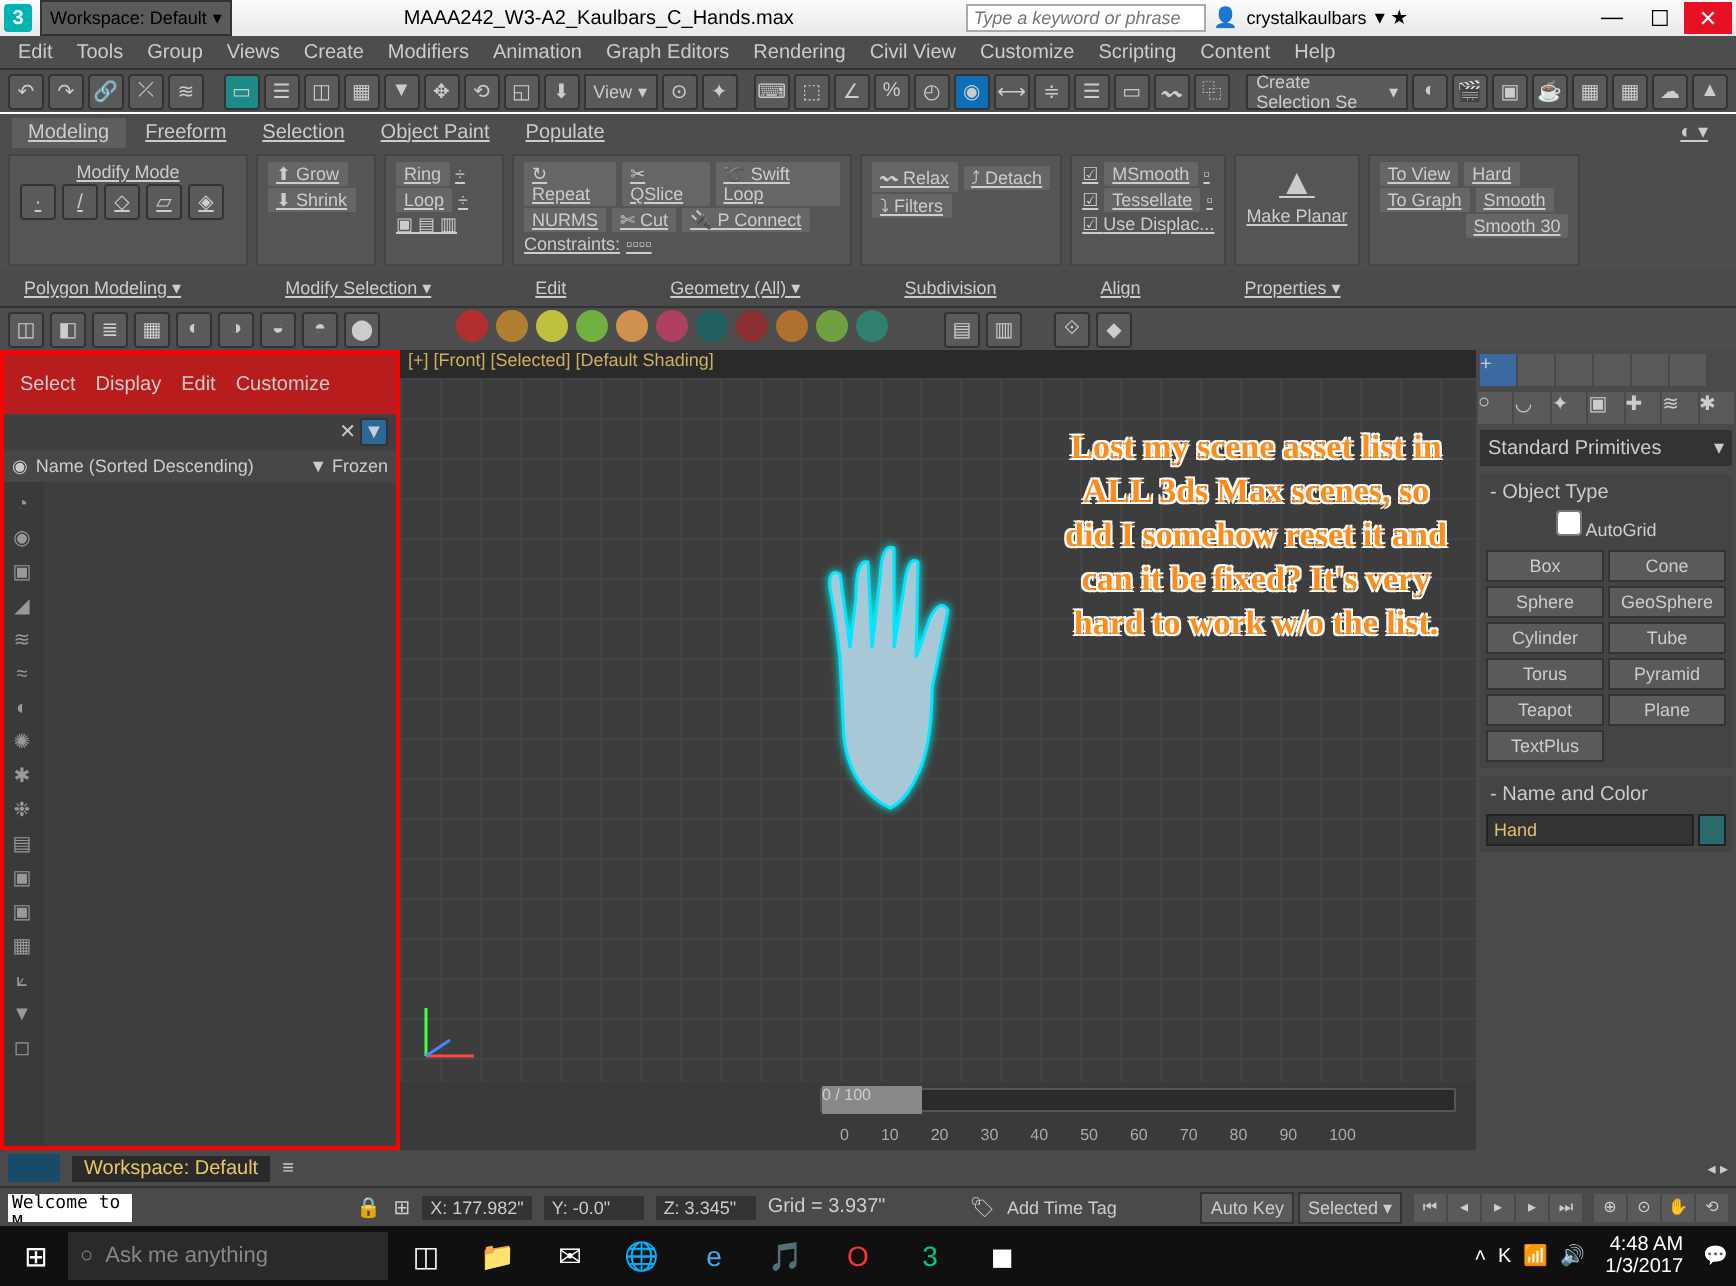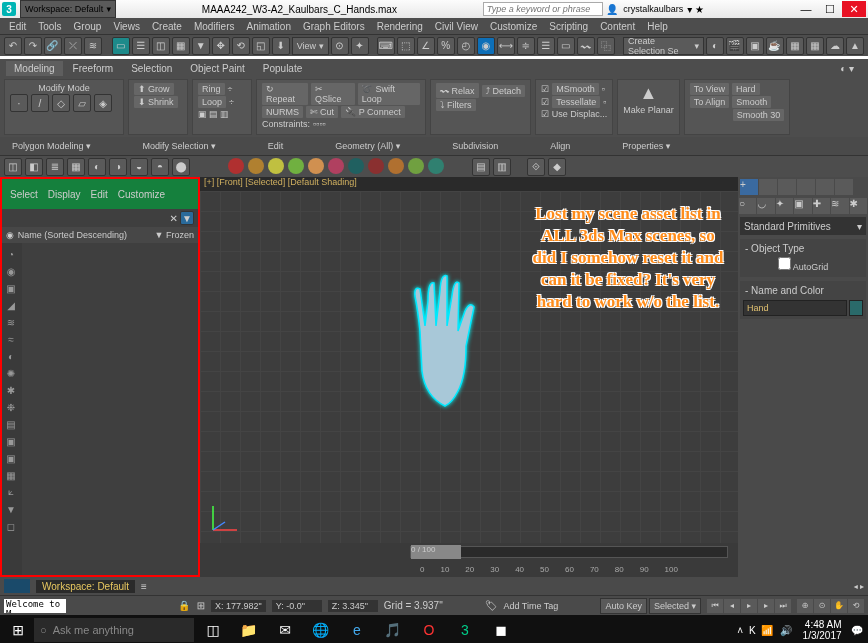--- a/index.html
+++ b/index.html
@@ -10,48 +10,48 @@
   .titlebar .search { width: 120px; height: 14px; border: 1px solid #aaa; background: #fff; font-size: 9px; padding: 0 3px; font-style: italic; color: #888; }
   .titlebar .tbtn { width: 24px; height: 16px; display: flex; align-items: center; justify-content: center; font-size: 11px; cursor: pointer; }
   .titlebar .close { background: #e81123; color: #fff; }
   .menubar { height: 16px; background: #4d4d4d; display: flex; align-items: center; padding: 0 4px; gap: 2px; }
   .menubar span { padding: 1px 5px; font-size: 10px; cursor: pointer; }
   .toolbar-row { height: 22px; background: #4d4d4d; border-top: 1px solid #333; display: flex; align-items: center; padding: 0 4px; gap: 2px; }
   .tbicon { width: 18px; height: 18px; background: #5a5a5a; border: 1px solid #333; border-radius: 2px; display: flex; align-items: center; justify-content: center; font-size: 10px; color: #ccc; cursor: pointer; flex: none; }
   .tbicon.blue { background: #0d6fb8; }
   .tbicon.teal { background: #1d8a8a; }
   .tbdd { height: 18px; background: #5a5a5a; border: 1px solid #333; padding: 0 4px; font-size: 9px; display: flex; align-items: center; gap: 3px; cursor: pointer; }
-  .ribbon { background: #4d4d4d; border-top: 3px solid #ffffff; }
+  .ribbon { background: #4d4d4d; border-top: 1px solid #ffffff; text-decoration: underline; }
   .ribbon-tabs { height: 18px; display: flex; align-items: center; padding: 0 6px; gap: 2px; }
   .ribbon-tabs span { padding: 2px 8px; font-size: 10px; cursor: pointer; }
   .ribbon-tabs span.active { background: #5e5e5e; }
   .ribbon-body { height: 60px; display: flex; align-items: stretch; padding: 2px 4px; gap: 4px; }
   .rpanel { background: #555; border: 1px solid #444; padding: 3px 5px; display: flex; flex-direction: column; gap: 1px; font-size: 9px; min-width: 60px; }
   .rpanel .row { display: flex; gap: 3px; align-items: center; }
   .rpanel .btn { background: #666; padding: 1px 4px; border-radius: 1px; cursor: pointer; }
   .rpanel .lbl { text-align: center; font-size: 9px; }
   .ribbon-footer { height: 18px; display: flex; align-items: center; padding: 0 6px; gap: 40px; font-size: 9px; background: #4a4a4a; }
   .ribbon-footer span { cursor: pointer; padding: 1px 6px; }
   .quick-row { height: 22px; background: #4d4d4d; border-top: 1px solid #333; display: flex; align-items: center; padding: 0 4px; gap: 3px; }
   .qicon { width: 16px; height: 16px; border-radius: 8px; display: inline-block; }
   .main { display: flex; height: 400px; }
   .scene-panel { width: 200px; background: #3f3f3f; border: 2px solid #ff0000; display: flex; flex-direction: column; }
-  .scene-menu { height: 18px; display: flex; gap: 2px; align-items: center; padding: 15px 4px; background: #15803d; }
+  .scene-menu { height: 18px; display: flex; gap: 2px; align-items: center; padding: 15px 4px; background: #b91c1c; }
   .scene-menu span { font-size: 10px; padding: 1px 4px; cursor: pointer; }
   .scene-search { height: 18px; display: flex; align-items: center; justify-content: flex-end; padding: 0 4px; gap: 2px; }
   .scene-header { height: 16px; display: flex; align-items: center; padding: 0 4px; gap: 4px; background: #474747; font-size: 9px; }
   .scene-body { flex: 1; display: flex; }
   .scene-icons { width: 20px; background: #3a3a3a; display: flex; flex-direction: column; gap: 3px; padding: 4px 2px; }
   .sic { width: 14px; height: 14px; display: flex; align-items: center; justify-content: center; font-size: 10px; color: #999; cursor: pointer; }
   .scene-list { flex: 1; background: #3f3f3f; }
   .viewport-wrap { flex: 1; display: flex; flex-direction: column; background: #2a2a2a; }
   .vlabel { height: 14px; font-size: 9px; color: #d0b060; padding: 0 4px; background: #2a2a2a; }
   .viewport { flex: 1; position: relative; background-image: linear-gradient(#444 1px, transparent 1px), linear-gradient(90deg, #444 1px, transparent 1px); background-size: 20px 20px; background-color: #3d3d3d; }
   .hand { position: absolute; left: 200px; top: 70px; filter: drop-shadow(0 0 2px #00ffff); }
-  .overlay-text { position: absolute; right: 10px; top: 12px; width: 200px; color: #ff8c1a; font-weight: bold; font-size: 17px; text-align: center; text-shadow: -1px -1px 0 #fff, 1px -1px 0 #fff, -1px 1px 0 #fff, 1px 1px 0 #fff; font-family: Georgia, serif; line-height: 1.3; }
+  .overlay-text { position: absolute; right: 10px; top: 24px; width: 200px; color: #ff8c1a; font-weight: bold; font-size: 17px; text-align: center; text-shadow: -1px -1px 0 #fff, 1px -1px 0 #fff, -1px 1px 0 #fff, 1px 1px 0 #fff; font-family: Georgia, serif; line-height: 1.3; }
   .axis { position: absolute; left: 5px; bottom: 5px; width: 40px; height: 40px; }
   .right-panel { width: 130px; background: #4a4a4a; display: flex; flex-direction: column; }
   .rp-tabs { height: 20px; display: flex; gap: 1px; padding: 2px; }
   .rp-tab { width: 18px; height: 16px; background: #5a5a5a; cursor: pointer; }
   .rp-tabs2 { height: 18px; display: flex; gap: 1px; padding: 1px; }
   .rp-dd { height: 18px; background: #333; margin: 2px; padding: 2px 4px; font-size: 10px; display: flex; justify-content: space-between; align-items: center; }
   .rp-section { background: #444; margin: 2px; padding: 3px; }
   .rp-section-h { font-size: 10px; padding: 1px 2px; }
   .rp-btn { background: #5a5a5a; padding: 2px 4px; font-size: 9px; text-align: center; cursor: pointer; border: 1px solid #333; }
   .rp-grid { display: grid; grid-template-columns: 1fr 1fr; gap: 2px; margin-top: 3px; }
@@ -219,21 +219,21 @@
     <div class="rpanel" style="align-items:center">
       <div style="font-size:18px">▲</div>
       <div>Make Planar</div>
     </div>
     <div class="rpanel">
       <div class="row">
           <span class="btn">To View</span>
           <span class="btn">Hard</span>
         </div>
       <div class="row">
-          <span class="btn">To Align</span>
+          <span class="btn">To Graph</span>
           <span class="btn">Smooth</span>
         </div>
       <div class="row">
           <span style="width:40px"></span>
           <span class="btn">Smooth 30</span>
         </div>
     </div>
   </div>
   <div class="ribbon-footer">
     <span>Polygon Modeling ▾</span>
@@ -360,20 +360,33 @@
       <div class="rp-tab">≋</div>
       <div class="rp-tab">✱</div>
     </div>
     <div class="rp-dd">
         <span>Standard Primitives</span>
         <span>▾</span>
       </div>
     <div class="rp-section">
       <div class="rp-section-h">- Object Type</div>
       <div style="text-align:center;font-size:9px;padding:2px"><input type="checkbox" style=""> <span>AutoGrid</span></div>
+      <div class="rp-grid" id="rp-btns">
+          <div class="rp-btn">Box</div>
+          <div class="rp-btn">Cone</div>
+          <div class="rp-btn">Sphere</div>
+          <div class="rp-btn">GeoSphere</div>
+          <div class="rp-btn">Cylinder</div>
+          <div class="rp-btn">Tube</div>
+          <div class="rp-btn">Torus</div>
+          <div class="rp-btn">Pyramid</div>
+          <div class="rp-btn">Teapot</div>
+          <div class="rp-btn">Plane</div>
+          <div class="rp-btn" style="grid-column: 1;">TextPlus</div>
+        </div>
     </div>
     <div class="rp-section">
       <div class="rp-section-h">- Name and Color</div>
       <div style="display:flex;gap:2px;margin-top:3px">
         <input class="rp-input" value="Hand" style="">
         <div style="width:16px;height:16px;background:#2a6a6a;border:1px solid #222"></div>
       </div>
     </div>
   </div>
 </div>

